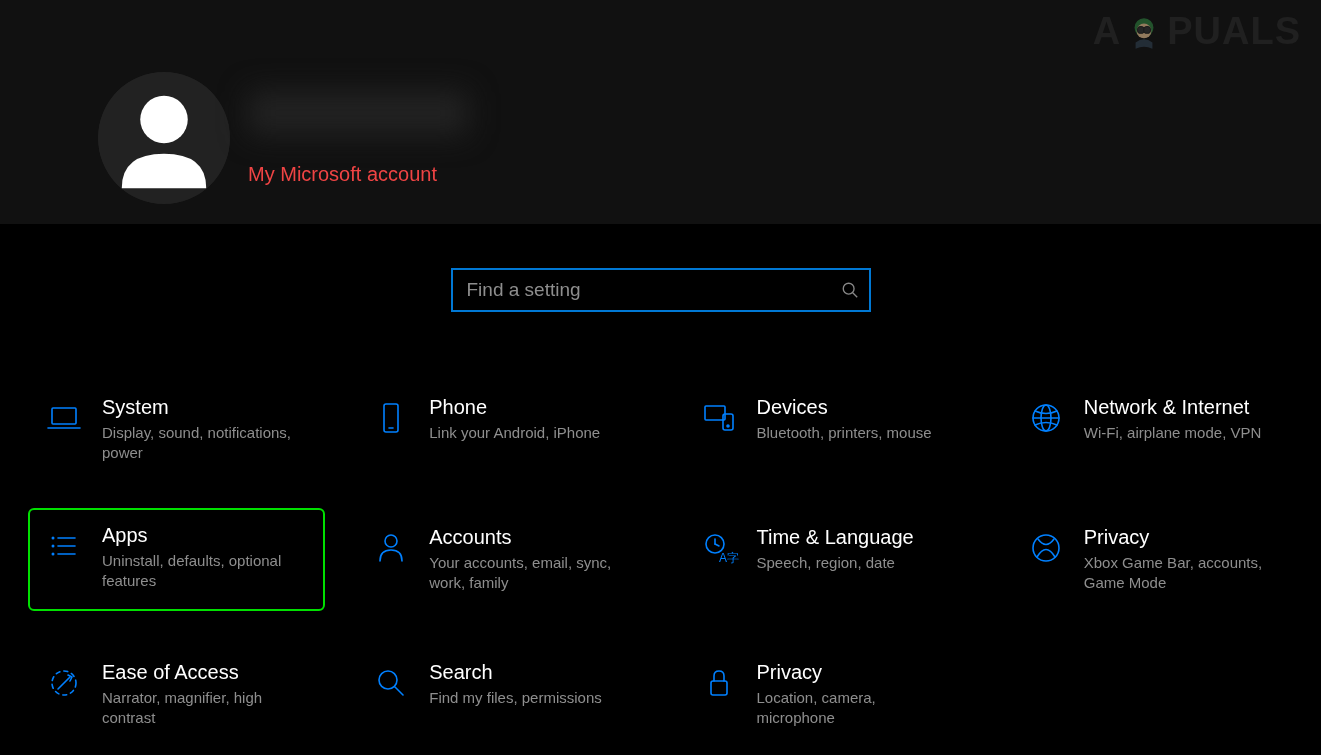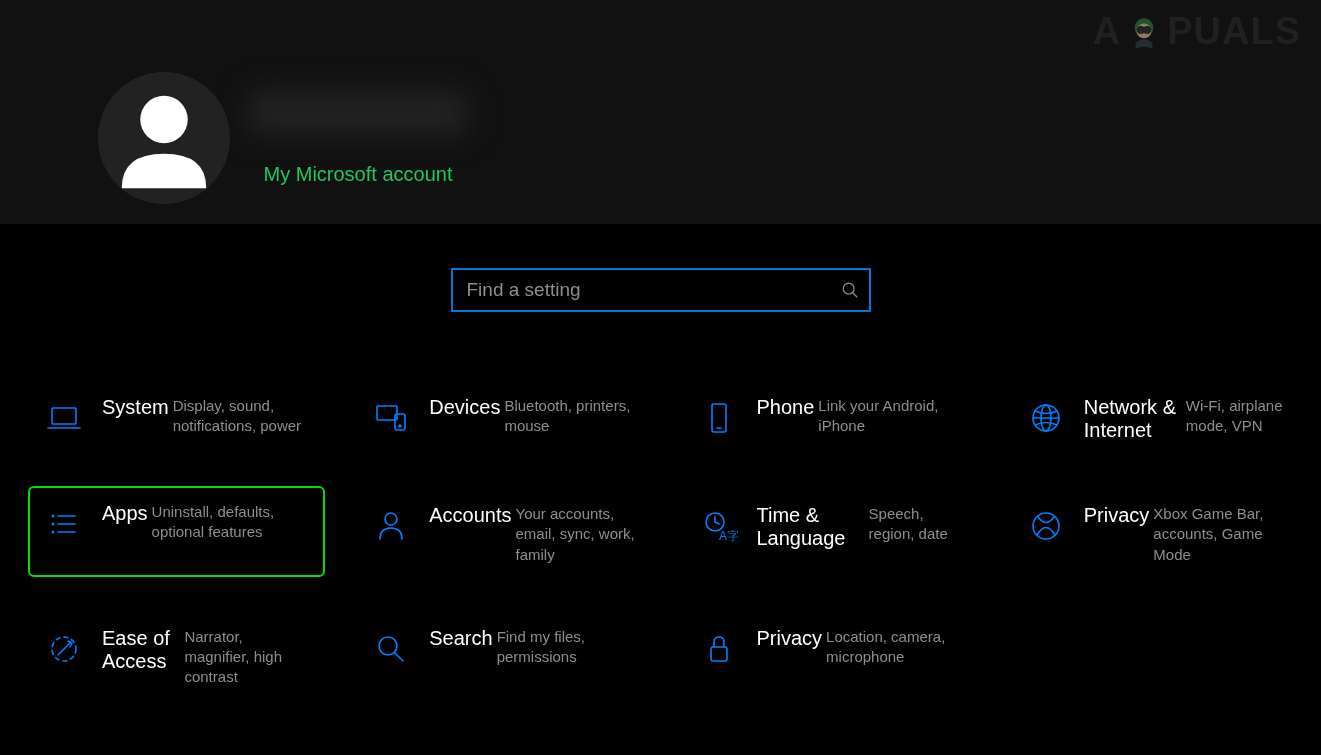--- a/index.html
+++ b/index.html
@@ -56,25 +56,24 @@
     flex-direction: column;
     gap: 28px;
   }
   .username-blur {
     width: 220px; height: 44px;
     background: #222;
     filter: blur(14px);
     border-radius: 6px;
   }
   .ms-account-link {
-    color: #22c55e;
+    color: #ef4444;
     font-size: 20px;
     cursor: pointer;
     text-decoration: none;
-    text-align: center;
   }
 
   .body {
     position: relative;
     background: #000;
     height: calc(755px - 224px);
     text-decoration: underline;
   }
 
   .search-wrap {
@@ -134,21 +133,21 @@
   .tile-icon {
     width: 40px; height: 40px;
     flex-shrink: 0;
     fill: none;
     stroke: #0080ff;
     stroke-width: 1.6;
     stroke-linecap: round;
     stroke-linejoin: round;
     margin-top: 2px;
   }
-  .tile-text { display: flex; flex-direction: row; gap: 4px; }
+  .tile-text { display: flex; flex-direction: column; gap: 4px; }
   .tile-title { font-size: 20px; color: #fff; font-weight: 400; }
   .tile-desc { font-size: 15px; color: #8e8e8e; line-height: 1.35; max-width: 200px; }
 </style>
 </head>
 <body>
 
 <div class="header">
   <div class="watermark">
     <span class="watermark-text">A</span>
     <svg class="watermark-icon" viewBox="0 0 40 40">
@@ -193,37 +192,37 @@
           <rect x="8" y="10" width="24" height="16" rx="1"></rect>
           <line x1="4" y1="30" x2="36" y2="30"></line>
         </svg>
         <div class="tile-text">
           <div class="tile-title">System</div>
           <div class="tile-desc">Display, sound, notifications, power</div>
         </div>
       </div>
       <div class="tile">
         <svg viewBox="0 0 40 40" class="tile-icon">
+          <rect x="13" y="6" width="14" height="28" rx="2"></rect>
+          <line x1="18" y1="30" x2="22" y2="30"></line>
+        </svg>
+        <div class="tile-text">
+          <div class="tile-title">Phone</div>
+          <div class="tile-desc">Link your Android, iPhone</div>
+        </div>
+      </div>
+      <div class="tile">
+        <svg viewBox="0 0 40 40" class="tile-icon">
           <rect x="6" y="8" width="20" height="14" rx="1"></rect>
           <rect x="24" y="16" width="10" height="16" rx="2"></rect>
           <circle cx="29" cy="28" r="1" fill="#0080ff"></circle>
         </svg>
         <div class="tile-text">
           <div class="tile-title">Devices</div>
           <div class="tile-desc">Bluetooth, printers, mouse</div>
-        </div>
-      </div>
-      <div class="tile">
-        <svg viewBox="0 0 40 40" class="tile-icon">
-          <rect x="13" y="6" width="14" height="28" rx="2"></rect>
-          <line x1="18" y1="30" x2="22" y2="30"></line>
-        </svg>
-        <div class="tile-text">
-          <div class="tile-title">Phone</div>
-          <div class="tile-desc">Link your Android, iPhone</div>
         </div>
       </div>
       <div class="tile">
         <svg viewBox="0 0 40 40" class="tile-icon">
           <circle cx="20" cy="20" r="13"></circle>
           <ellipse cx="20" cy="20" rx="5" ry="13"></ellipse>
           <line x1="7" y1="20" x2="33" y2="20"></line>
           <path d="M9 13 Q20 18 31 13"></path>
           <path d="M9 27 Q20 22 31 27"></path>
         </svg>

